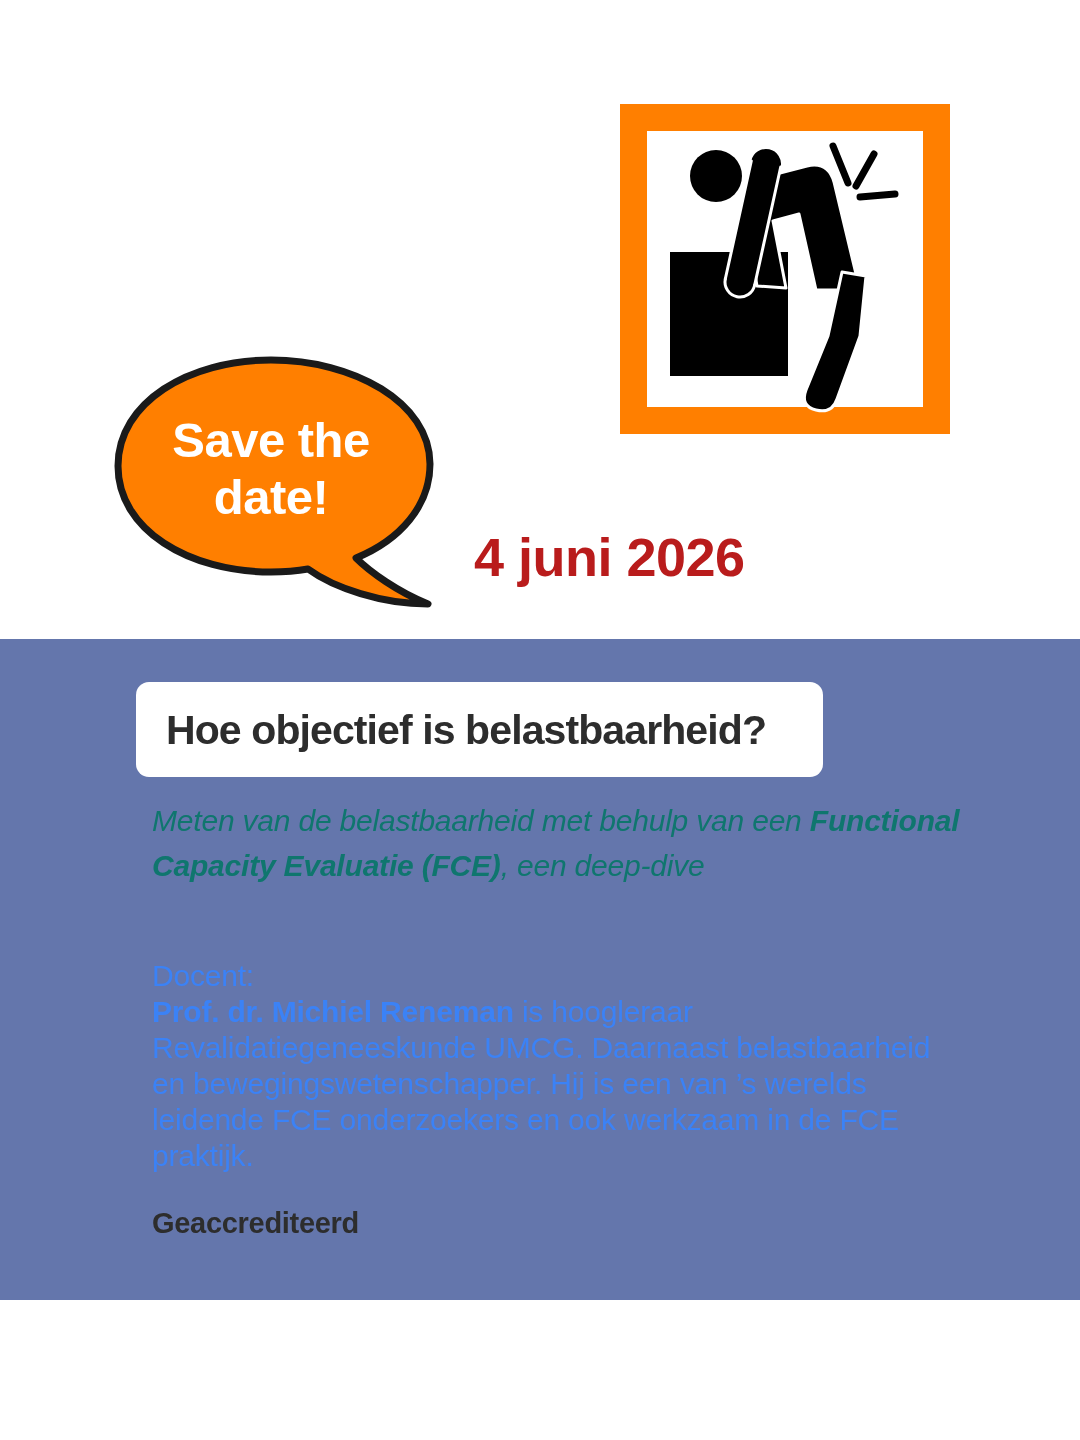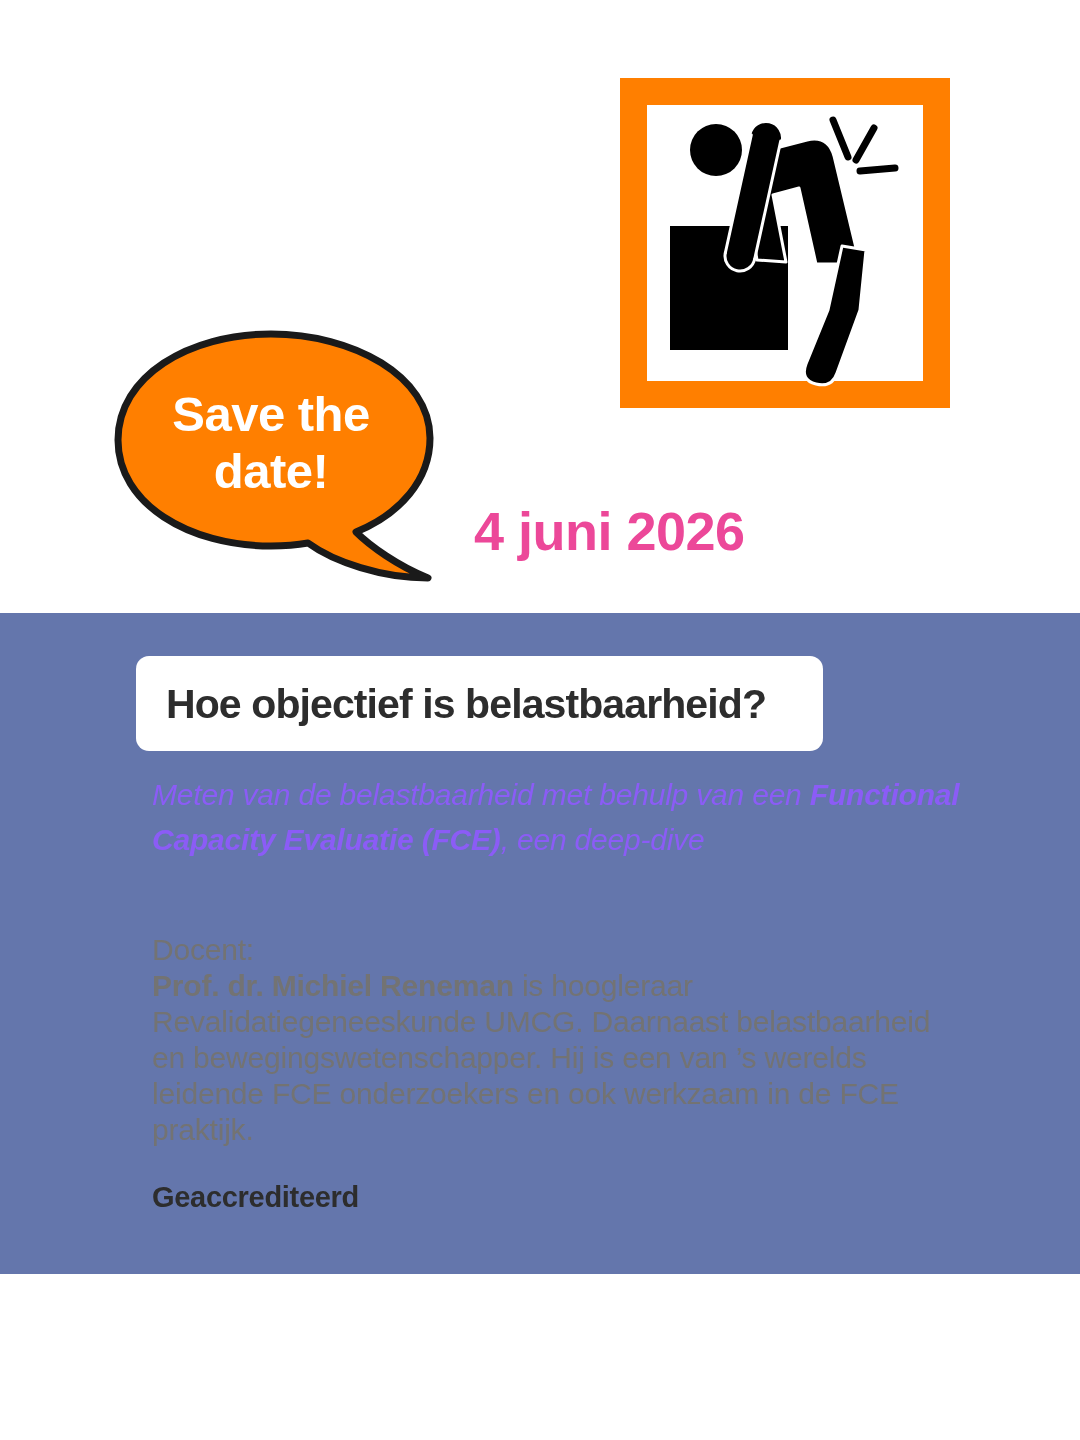--- a/index.html
+++ b/index.html
@@ -15,20 +15,21 @@
     overflow: hidden;
     font-family: "Liberation Sans", sans-serif;
     -webkit-font-smoothing: antialiased;
   }
 
   
   .poster {
     position: absolute;
     inset: 0;
     background: #ffffff;
+    margin-top: 26px;
   }
 
   
   .pictogram {
     position: absolute;
     left: 620px;
     top: 78px;
     width: 330px;
     height: 330px;
   }
@@ -62,21 +63,21 @@
     letter-spacing: -0.5px;
     font-family: "Liberation Sans", sans-serif;
     white-space: pre-line;
   }
 
   
   .date-text {
     position: absolute;
     left: 474px;
     top: 500px;
-    color: #ec4899;
+    color: #b91c1c;
     font-size: 54px;
     line-height: 62px;
     font-weight: 700;
     letter-spacing: -0.5px;
     text-align: center;
   }
 
   
   .blue-panel {
     position: absolute;
@@ -109,35 +110,35 @@
     line-height: 46px;
     white-space: nowrap;
   }
 
   
   .subtitle {
     position: absolute;
     left: 152px;
     top: 772px;
     width: 810px;
-    color: #8b5cf6;
+    color: #0f766e;
     font-size: 30px;
     line-height: 45px;
     font-style: italic;
     letter-spacing: -0.2px;
   }
   .subtitle b { font-weight: 700; font-style: italic; }
 
   
   .body-block {
     position: absolute;
     left: 152px;
     top: 932px;
     width: 810px;
-    color: #737373;
+    color: #3b82f6;
     font-size: 30px;
     line-height: 36px;
     letter-spacing: -0.2px;
   }
   .body-block .lead { display: block; }
   .body-block b { font-weight: 700; }
 
   
   .accredited {
     position: absolute;

